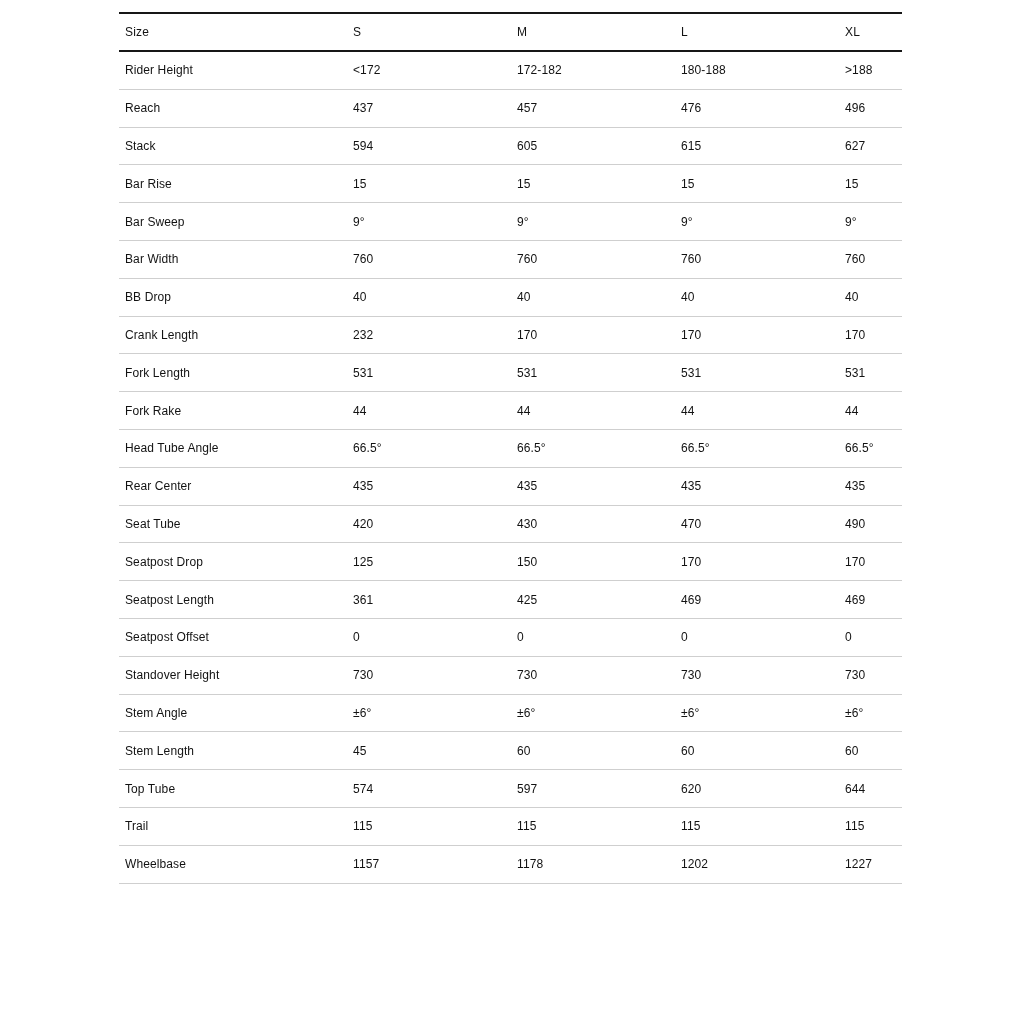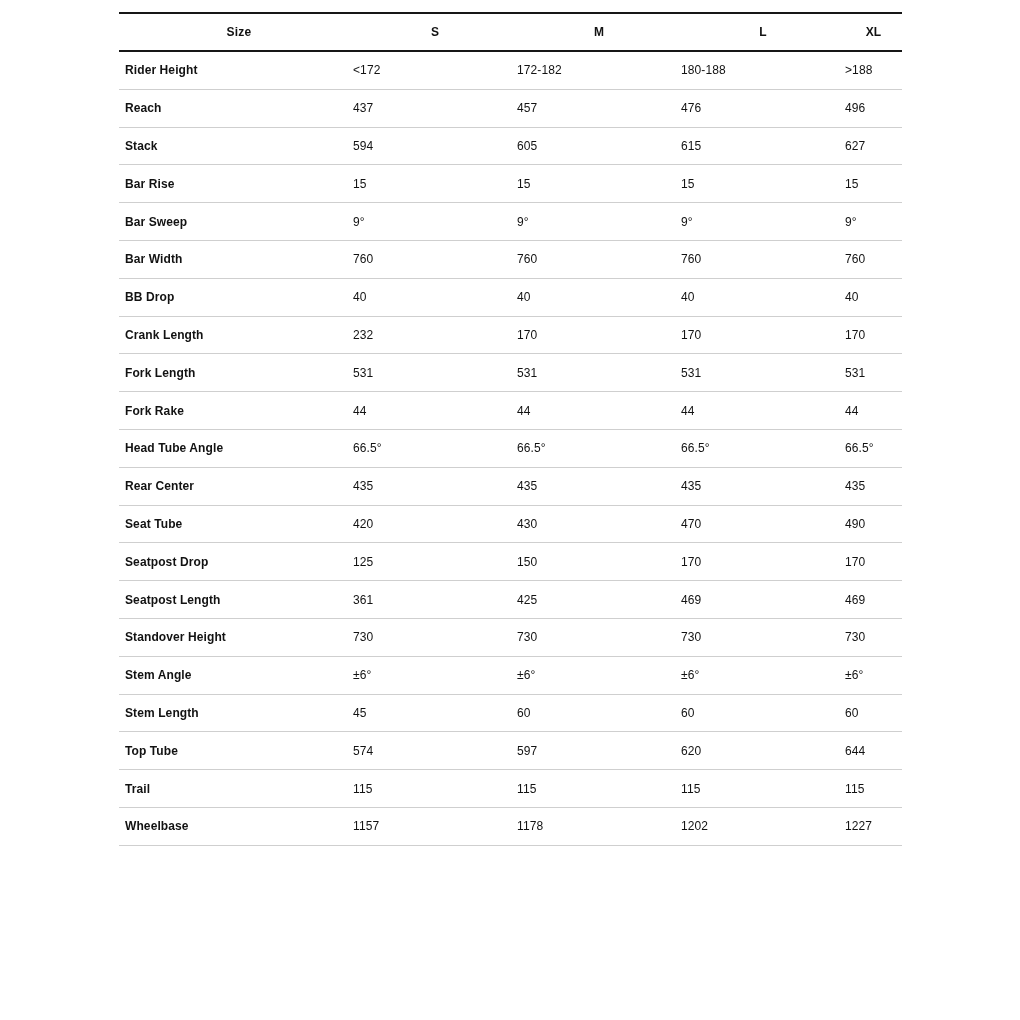--- a/index.html
+++ b/index.html
@@ -26,43 +26,43 @@
   }
   col.c-label { width: 234px; }
   col.c-s     { width: 164px; }
   col.c-m     { width: 164px; }
   col.c-l     { width: 164px; }
   col.c-xl    { width: 57px;  }
 
   thead th {
     height: 36px;
     border-bottom: 2px solid #161616;
-    text-align: center;
+    text-align: left;
     vertical-align: middle;
     font-size: 12px;
-    font-weight: 700;
+    font-weight: 400;
     letter-spacing: 0.2px;
     padding: 0;
     margin-left: 28px;
   }
   thead th:first-child { padding-left: 6px; }
 
   tbody th, tbody td {
     height: 36.8px;
     border-bottom: 1px solid #cfcfcf;
     text-align: left;
     vertical-align: middle;
     font-size: 12px;
     font-weight: 400;
     letter-spacing: 0.1px;
     padding: 0;
     white-space: nowrap;
     overflow: visible;
   }
-  tbody th { padding-left: 6px; font-weight: 700; margin-left: 28px; }
+  tbody th { padding-left: 6px; font-weight: 400; margin-left: 28px; }
 </style>
 </head>
 <body>
 
 <div class="table-wrap">
   <table class="spec-table">
     <colgroup>
       <col class="c-label">
         <col class="c-s">
         <col class="c-m">
@@ -178,20 +178,27 @@
     <td>170</td>
   </tr>
         <tr>
     <th scope="row">Seatpost Length</th>
     <td>361</td>
     <td>425</td>
     <td>469</td>
     <td>469</td>
   </tr>
         <tr>
+    <th scope="row">Seatpost Offset</th>
+    <td>0</td>
+    <td>0</td>
+    <td>0</td>
+    <td>0</td>
+  </tr>
+        <tr>
     <th scope="row">Standover Height</th>
     <td>730</td>
     <td>730</td>
     <td>730</td>
     <td>730</td>
   </tr>
         <tr>
     <th scope="row">Stem Angle</th>
     <td>±6°</td>
     <td>±6°</td>

